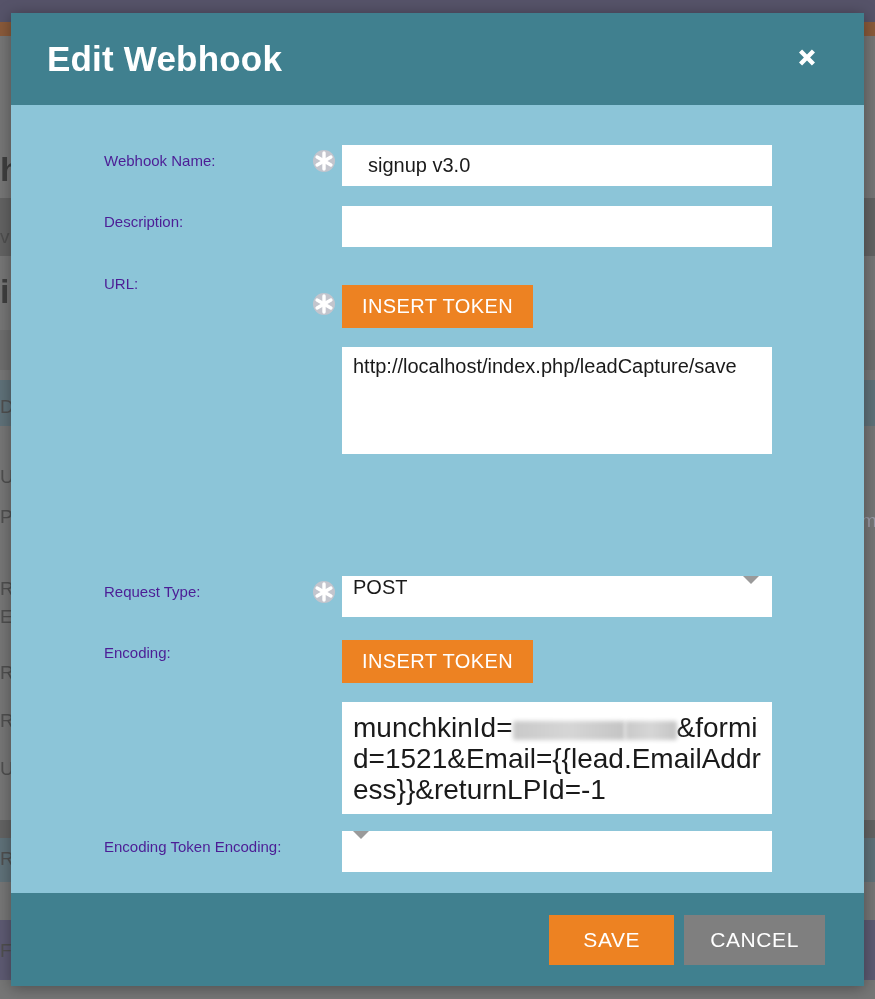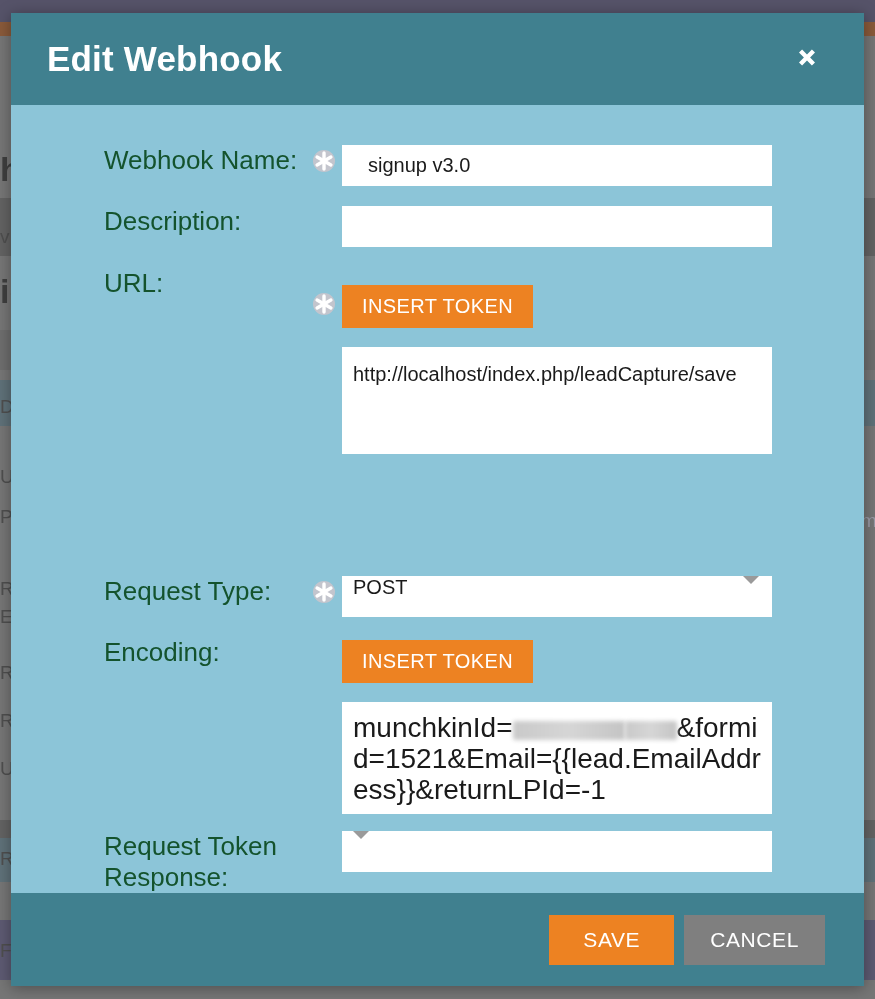--- a/index.html
+++ b/index.html
@@ -128,22 +128,22 @@
   
   .form-row {
     position: absolute;
     left: 0;
     width: 100%;
   }
   .field-label {
     position: absolute;
     left: 93px;
     width: 200px;
-    color: #14532d;
-    font-size: 26px;
+    color: #4c1d95;
+    font-size: 15px;
     line-height: 31px;
   }
   .req-star {
     position: absolute;
     left: 301px;
     width: 24px;
     height: 24px;
     display: block;
   }
   .req-star svg { display: block; }
@@ -163,21 +163,21 @@
     font-family: "Liberation Sans", sans-serif;
   }
   .text-area {
     position: absolute;
     left: 331px;
     width: 430px;
     background: #ffffff;
     border: none;
     outline: none;
     box-sizing: border-box;
-    padding: 12px 11px;
+    padding: 4px 11px;
     font-size: 20px;
     line-height: 31px;
     color: #1a1a1a;
     resize: none;
     font-family: "Liberation Sans", sans-serif;
     overflow: hidden;
   }
   .select-box {
     position: absolute;
     left: 331px;
@@ -345,21 +345,21 @@
       <div class="field-label">Encoding:</div>
       <button class="token-btn" style="top:3px;">INSERT TOKEN</button>
       <div class="tmpl-wrap" style="top:65px;">
         <div class="tmpl-text">
           <span>munchkinId=</span><span class="redact" style="width:112px;"></span><span class="redact" style="width:52px;"></span><span>&amp;formid=1521&amp;Email={{lead.EmailAddress}}&amp;returnLPId=-1</span>
         </div>
       </div>
     </div>
 
     <div class="form-row" style="top:726px;">
-      <div class="field-label" style="width:215px;">Request Token Response:</div>
+      <div class="field-label" style="width:215px;">Encoding Token Encoding:</div>
       <div class="select-box" style="top:0px;">
         <span class="caret"></span>
       </div>
     </div>
 
     <div class="form-row" style="top:817px;">
       <div class="field-label">Response type:</div>
       <div class="select-box" style="top:0px;">
         <span class="select-value">None</span>
         <span class="caret"></span>

